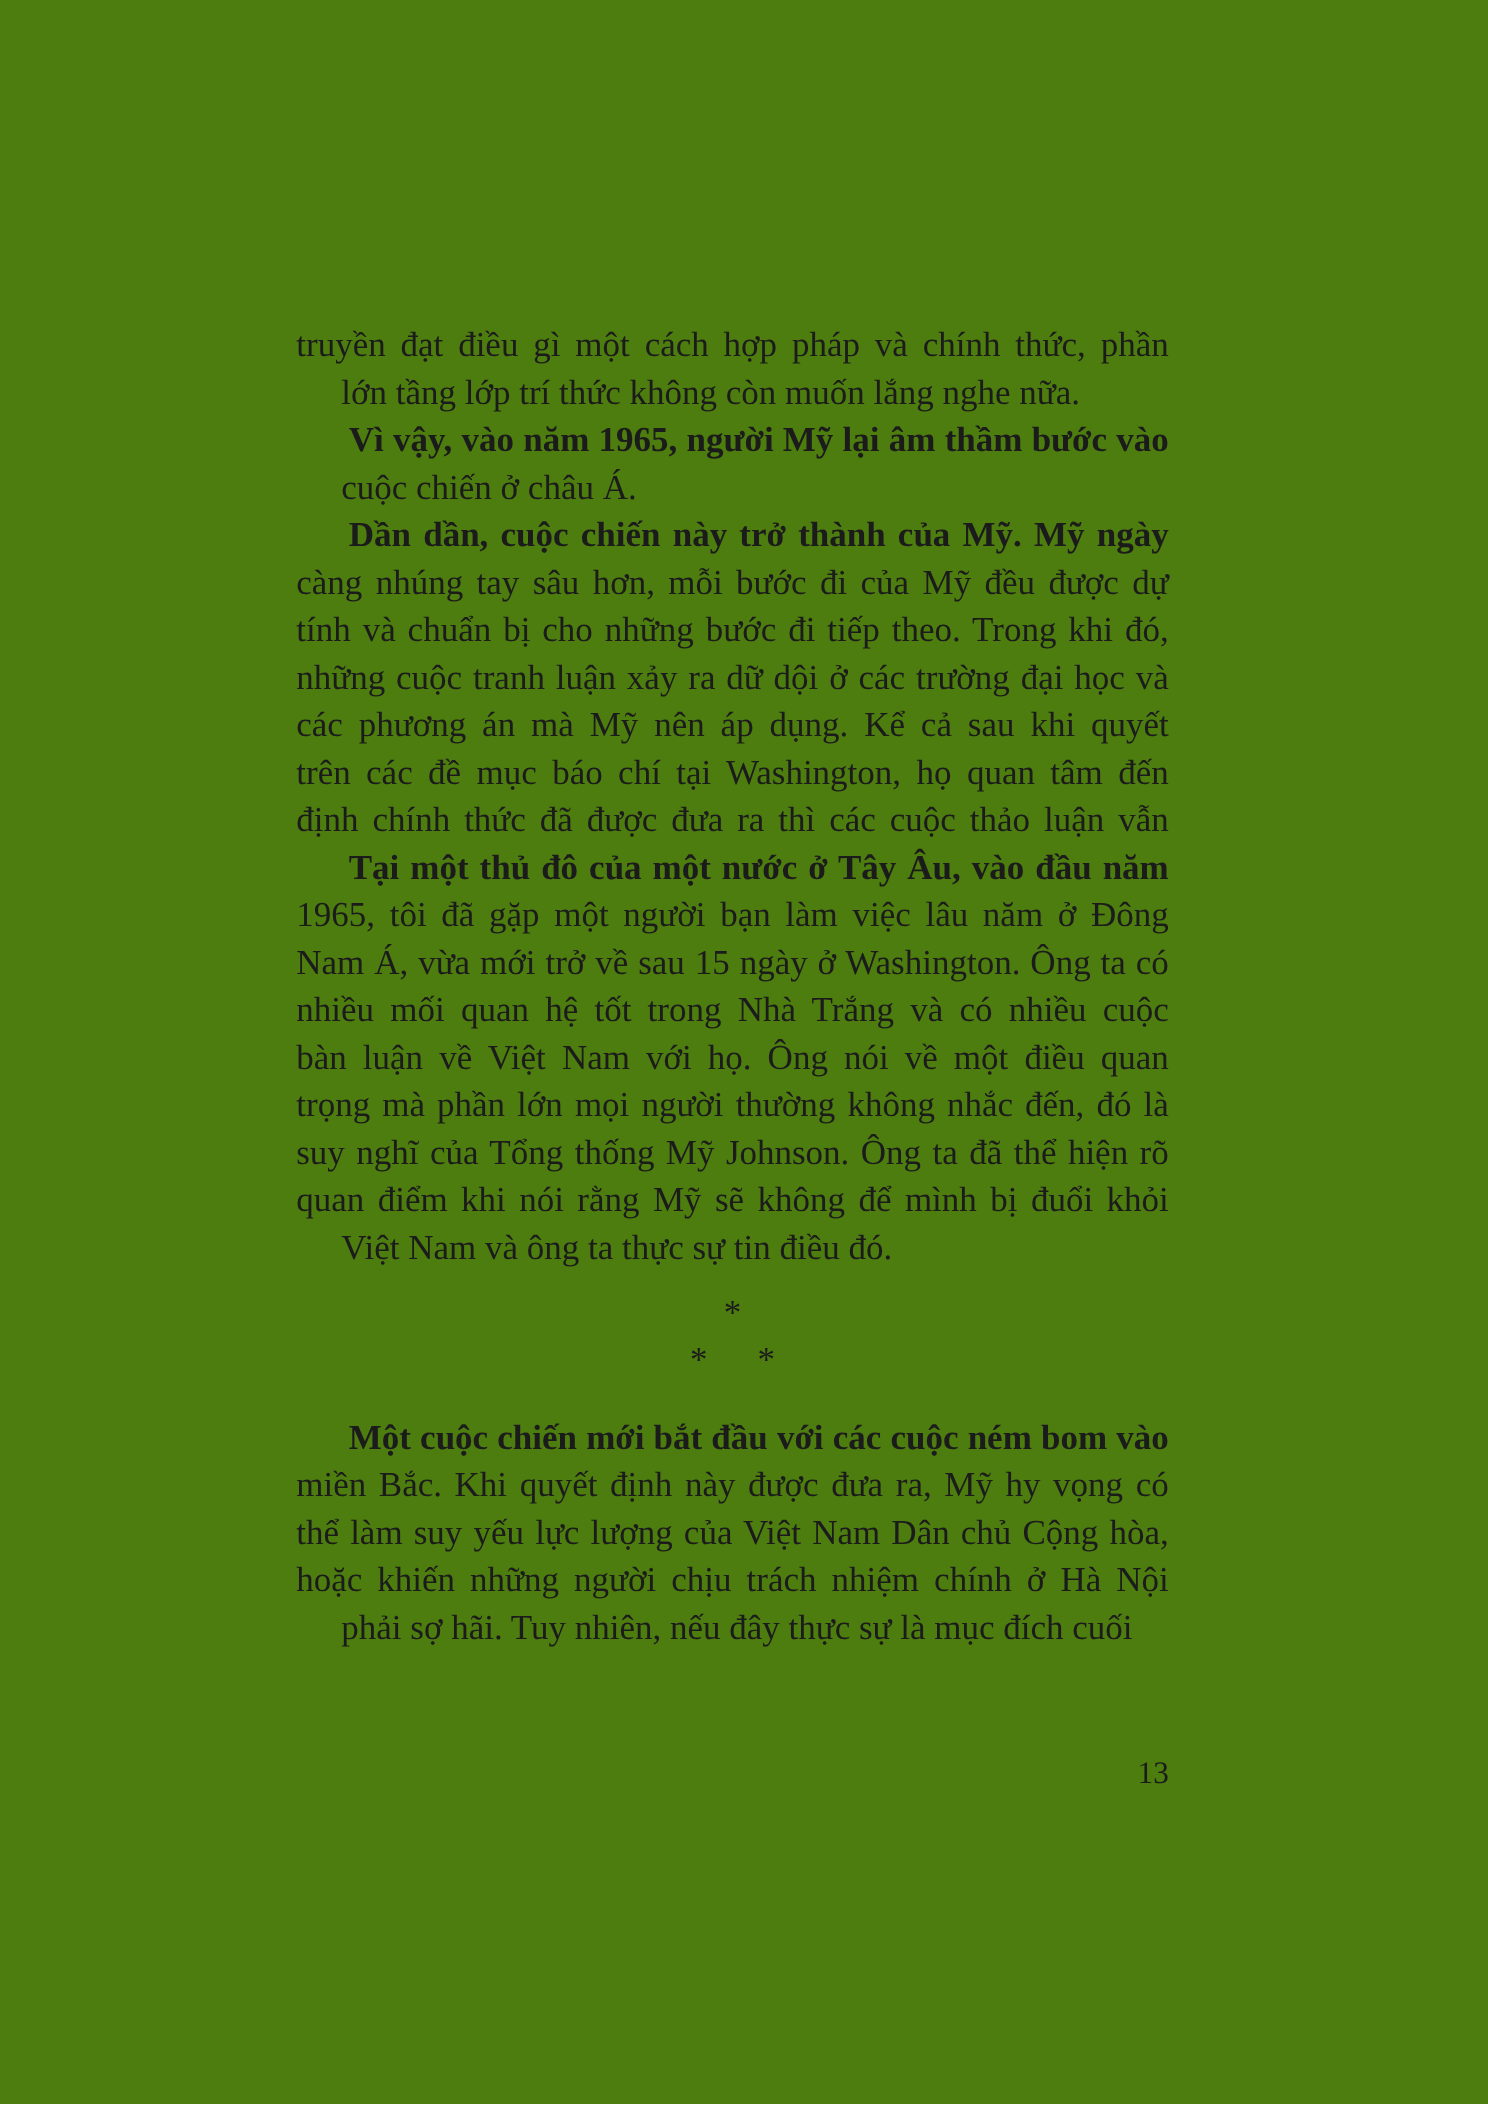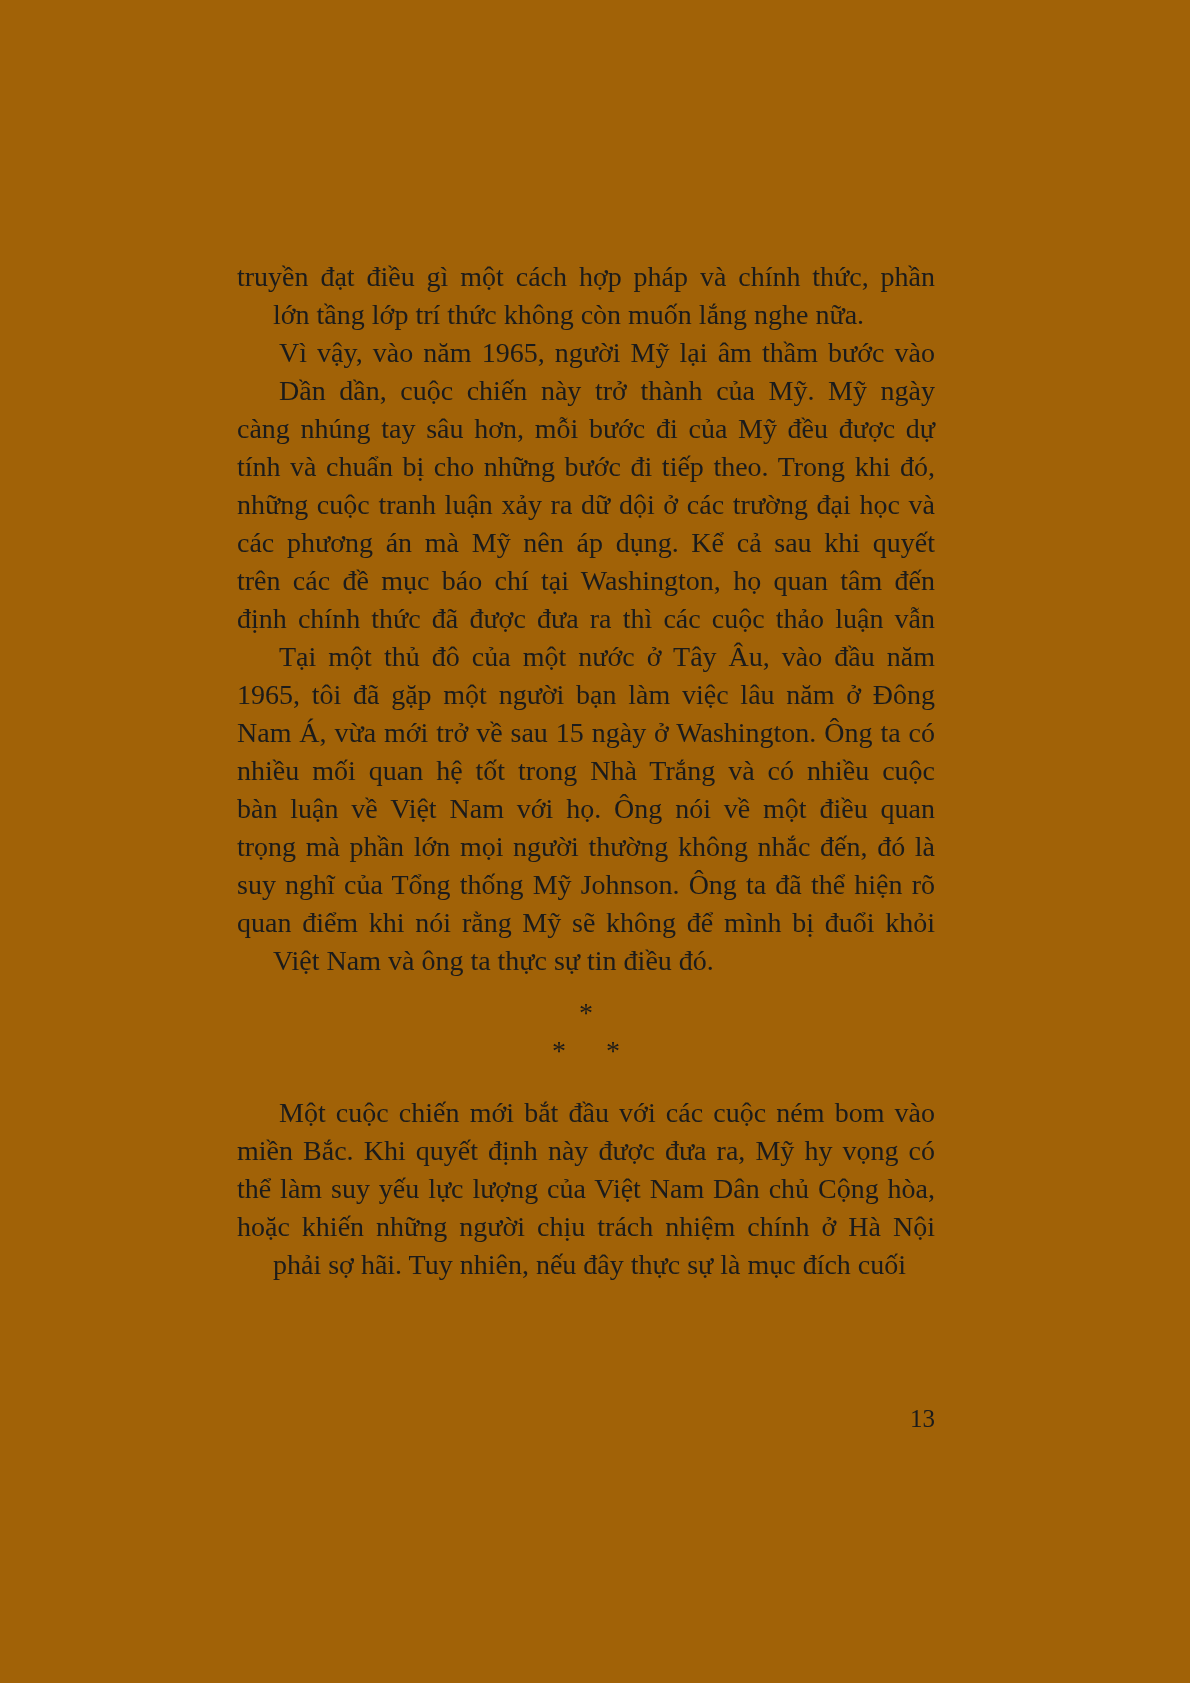--- a/index.html
+++ b/index.html
@@ -11,32 +11,32 @@
     height: 1683px;
     background: #ffffff;
     position: relative;
     font-family: "Liberation Serif", "DejaVu Serif", serif;
     color: #1b1b1b;
     overflow: hidden;
   }
   .page {
     position: absolute;
     inset: 0;
-    background: #a16207;
+    background: #4d7c0f;
   }
   .text-block {
     position: absolute;
     left: 237px;
     top: 258px;
     width: 698px;
     font-size: 28px;
     line-height: 38px;
   }
   .para { margin: 0; }
-  .para.indent .line:first-child { text-indent: 42px; }
+  .para.indent .line:first-child { text-indent: 42px; font-weight: bold; }
   .line {
     text-align: justify;
     text-align-last: justify;
     white-space: normal;
   }
   .line.last {
     text-align-last: left;
     margin-left: 36px;
   }
   .separator {
@@ -69,20 +69,21 @@
 <body>
 
 <div class="page">
   <main class="text-block">
       <div class="para">
         <div class="line">truyền đạt điều gì một cách hợp pháp và chính thức, phần</div>
         <div class="line last">lớn tầng lớp trí thức không còn muốn lắng nghe nữa.</div>
       </div>
       <div class="para indent">
         <div class="line">Vì vậy, vào năm 1965, người Mỹ lại âm thầm bước vào</div>
+        <div class="line last">cuộc chiến ở châu Á.</div>
       </div>
       <div class="para indent">
         <div class="line">Dần dần, cuộc chiến này trở thành của Mỹ. Mỹ ngày</div>
         <div class="line">càng nhúng tay sâu hơn, mỗi bước đi của Mỹ đều được dự</div>
         <div class="line">tính và chuẩn bị cho những bước đi tiếp theo. Trong khi đó,</div>
         <div class="line">những cuộc tranh luận xảy ra dữ dội ở các trường đại học và</div>
         <div class="line">các phương án mà Mỹ nên áp dụng. Kể cả sau khi quyết</div>
         <div class="line">trên các đề mục báo chí tại Washington, họ quan tâm đến</div>
         <div class="line">định chính thức đã được đưa ra thì các cuộc thảo luận vẫn</div>
       </div>

